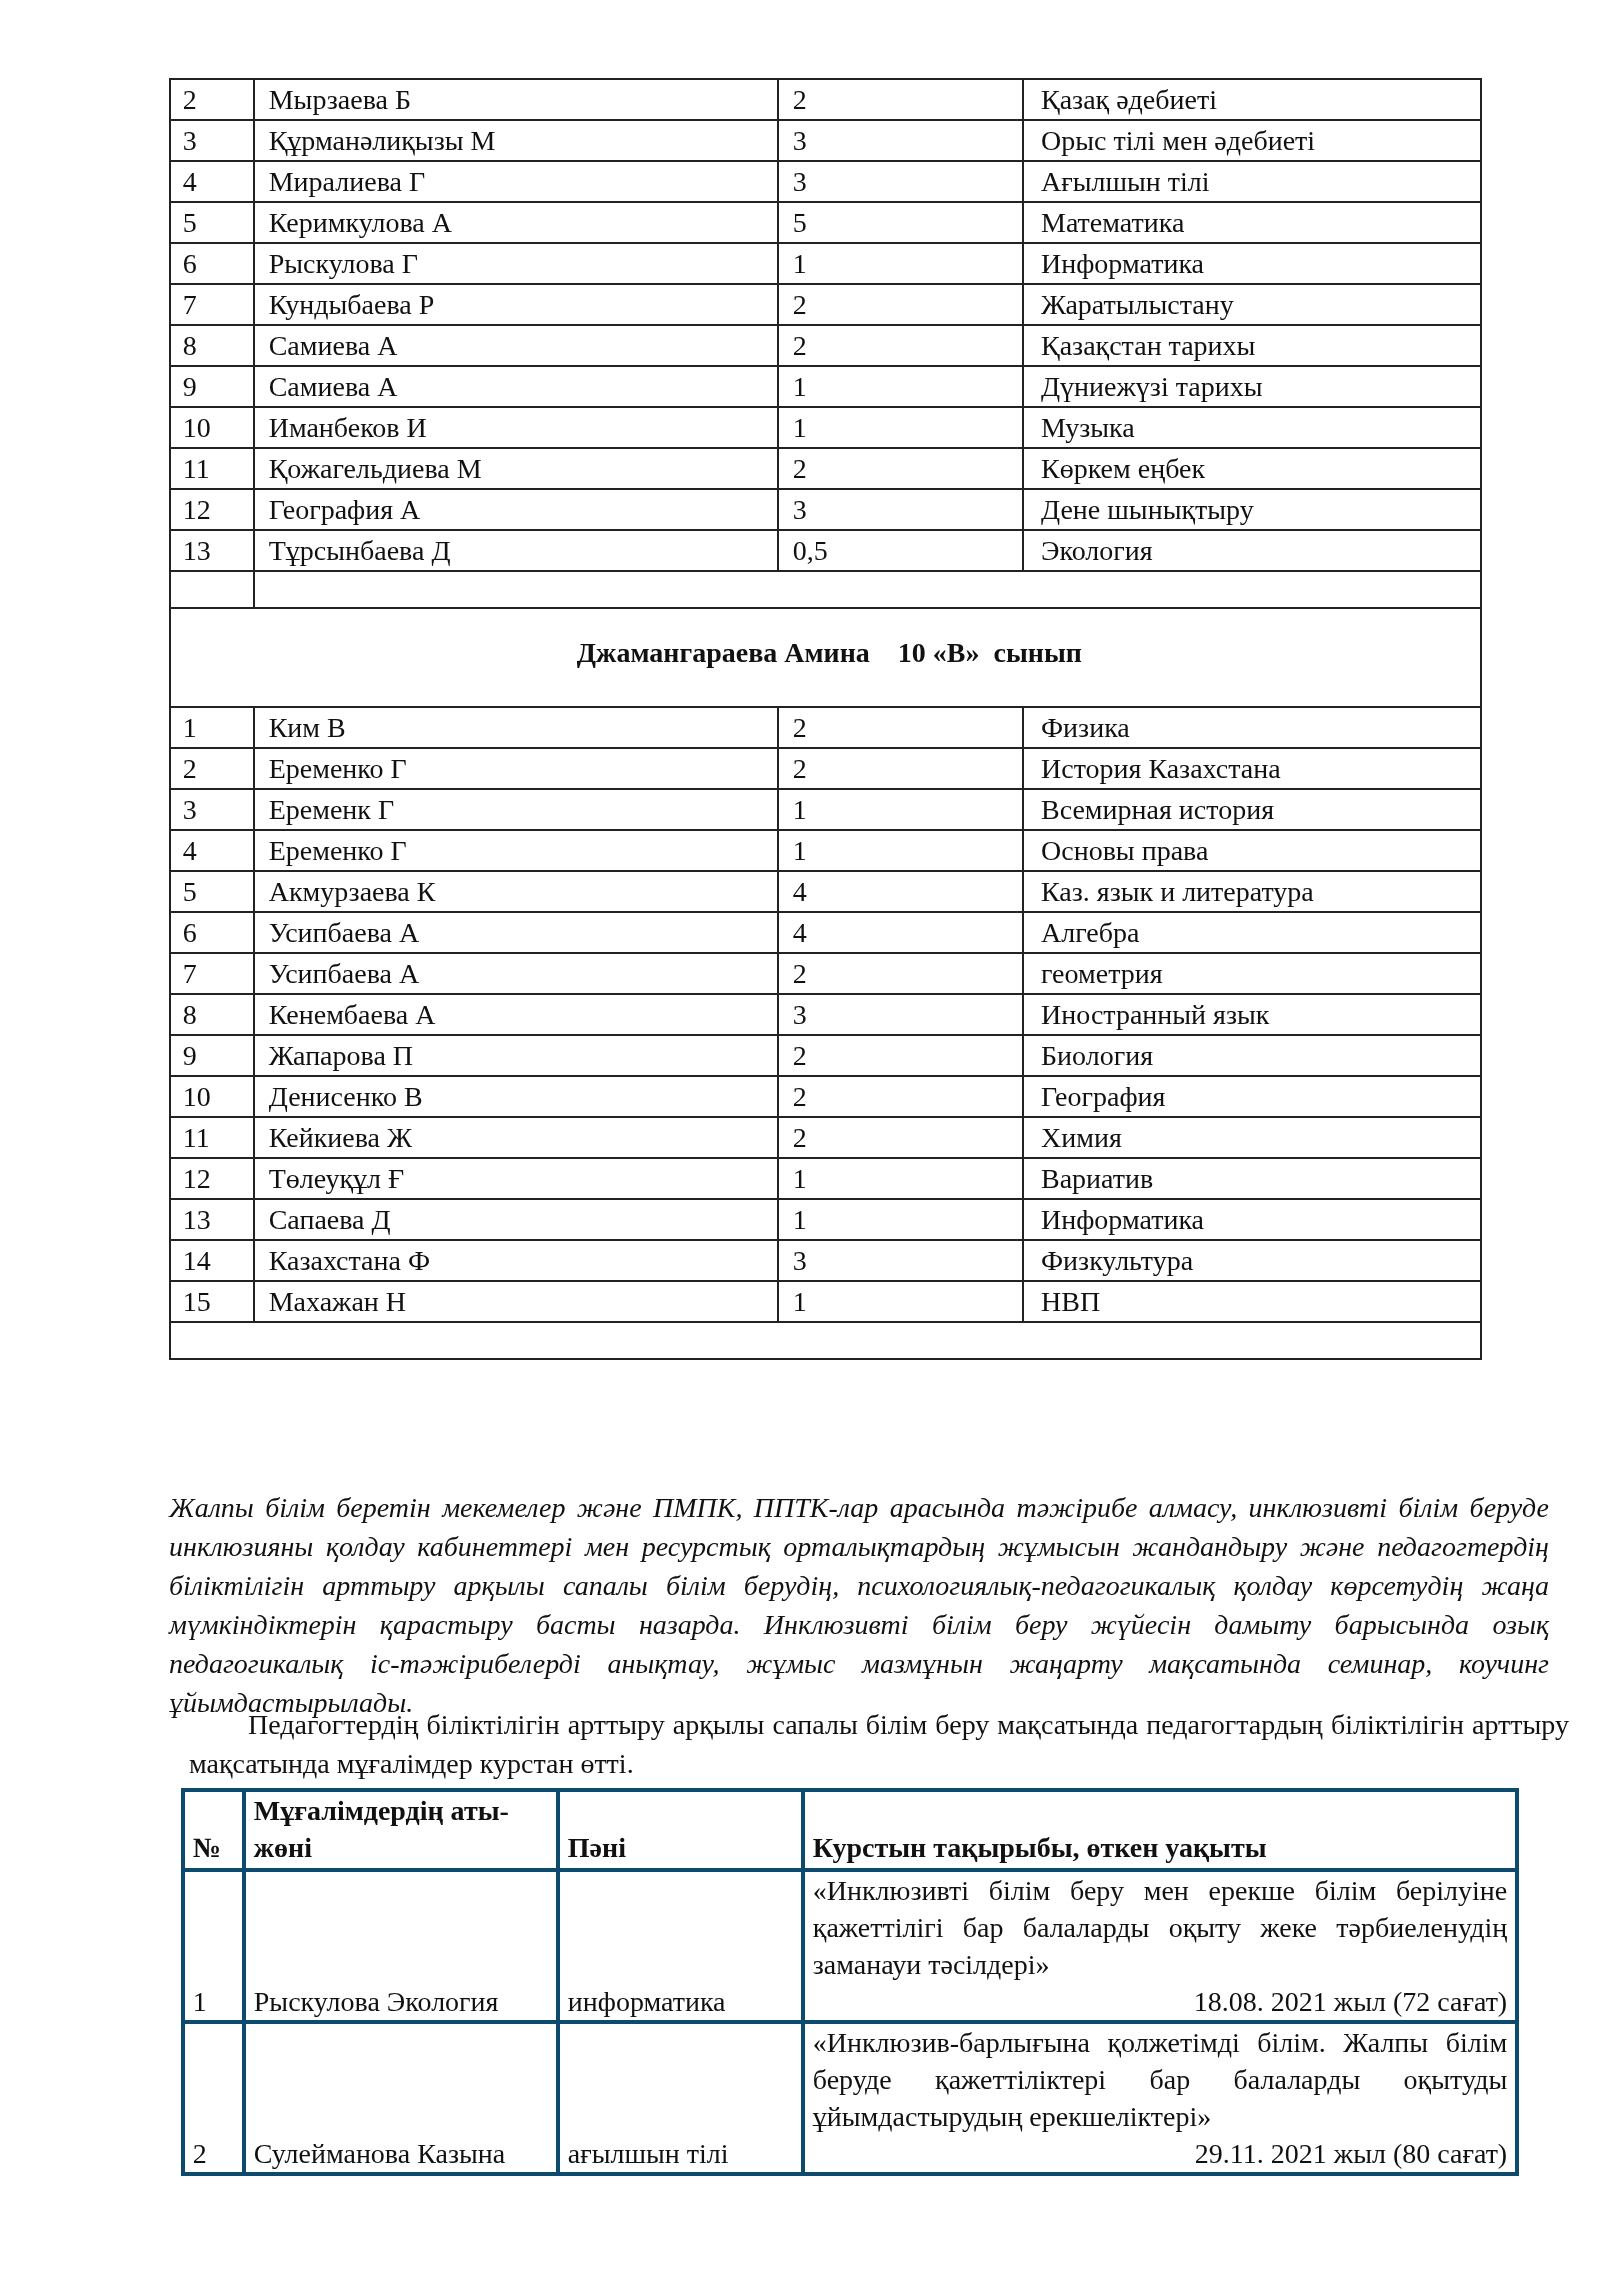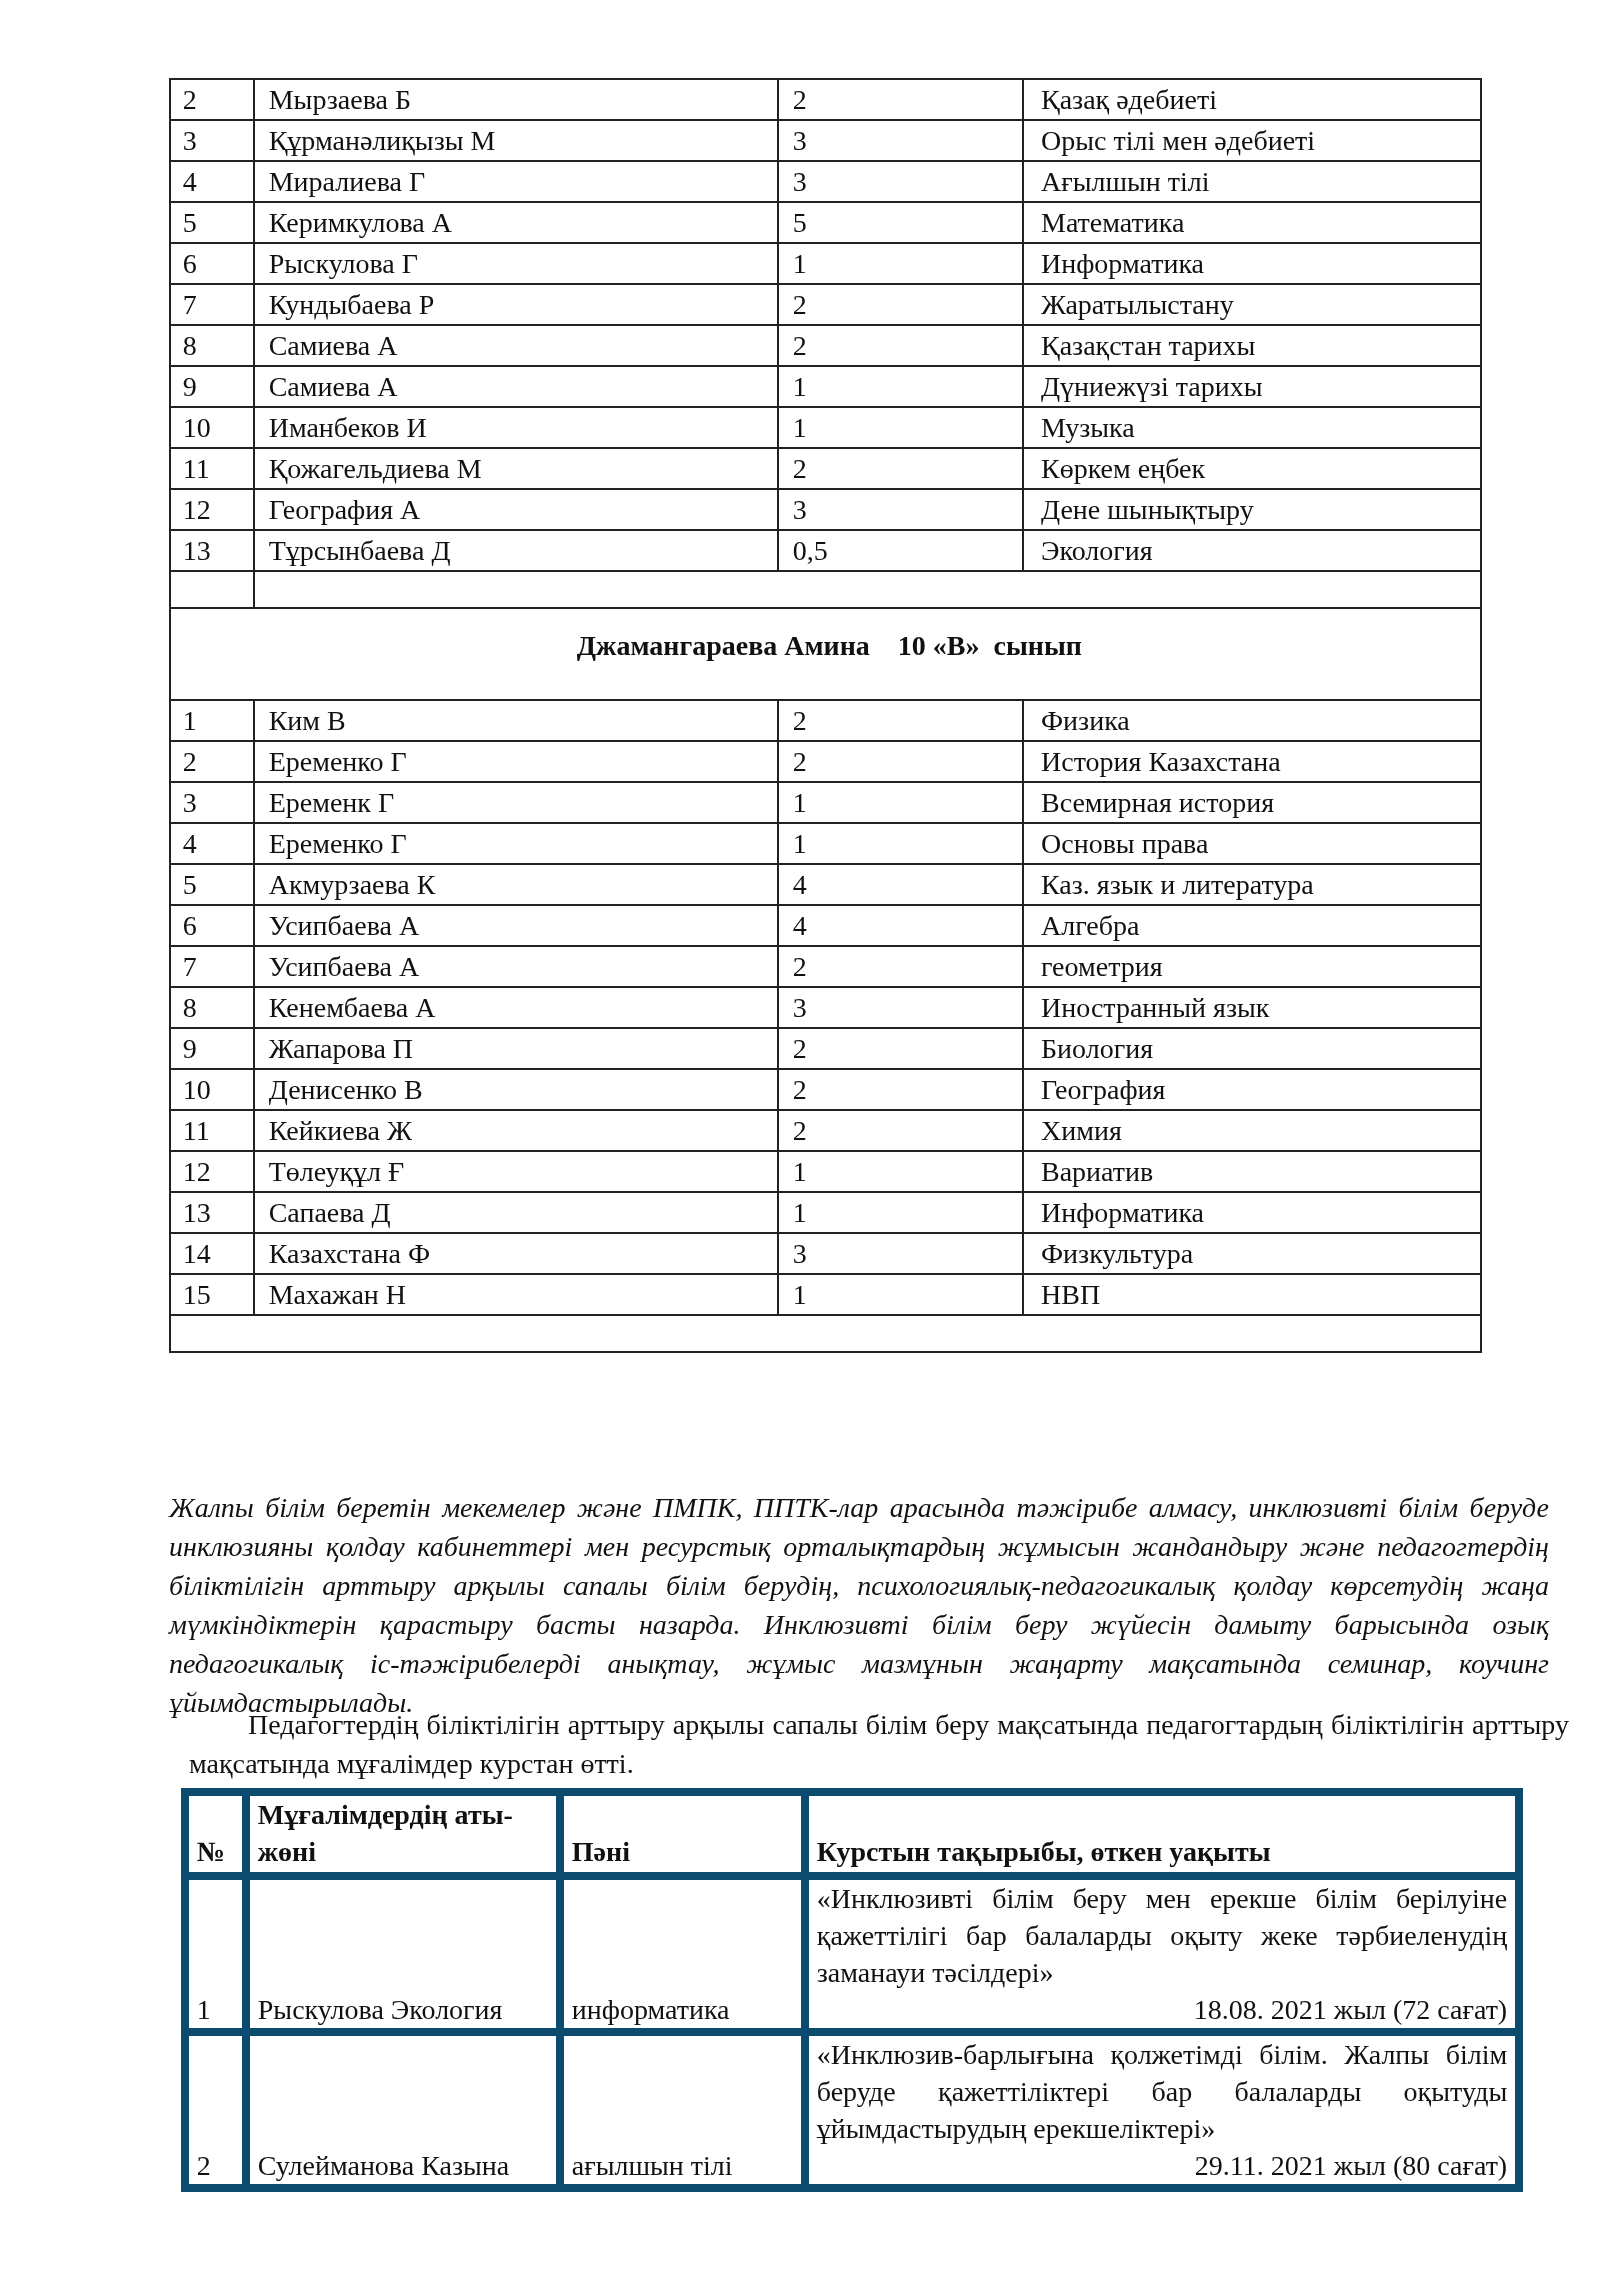--- a/index.html
+++ b/index.html
@@ -9,34 +9,34 @@
   }
   .t1 {
     position: absolute; left: 169px; top: 78px; width: 1311px;
     border-collapse: collapse; table-layout: fixed; font-size: 28px; line-height: 39px;
   }
   .t1 td { border: 2px solid #222; padding: 0 5.9px 0 13.7px; vertical-align: top; height: 35px; }
   .t1 td.c-num { padding-left: 11.8px; }
   .t1 td.c-subj { padding-left: 17px; margin-left: 16px; }
   .t1 tr.empty td { height: 35px; }
   .t1 tr.section td {
-    text-align: center; font-weight: bold; height: 73px; vertical-align: top; padding-top: 17px;
+    text-align: center; font-weight: bold; height: 73px; vertical-align: top; padding-top: 24px;
   }
   .t1 tr.trailing td { height: 35px; }
   .para {
     position: absolute; left: 169px; width: 1380px; font-size: 28px; line-height: 39px;
     text-align: justify; margin: 0;
   }
   .para.p1 { top: 1488px; font-style: italic; }
   .para.p2 { top: 1705px; text-indent: 59px; margin-left: 20px; }
   .t2 {
     position: absolute; left: 181px; top: 1788px; width: 1333px;
     border-collapse: collapse; table-layout: fixed; font-size: 28px; line-height: 37px;
   }
-  .t2 th, .t2 td { border: 8px solid #0c4a6e; padding: 0 7.8px; vertical-align: bottom; text-align: left; }
+  .t2 th, .t2 td { border: 4px solid #0c4a6e; padding: 0 7.8px; vertical-align: bottom; text-align: left; }
   .t2 th { font-weight: bold; padding-bottom: 2px; }
   .t2 td.topic { text-align: justify; }
   .nowrap-line { display: block; text-align: right; }
 </style>
 </head>
 <body>
 
 <table class="t1">
   <colgroup>
     <col style="width:84px">

